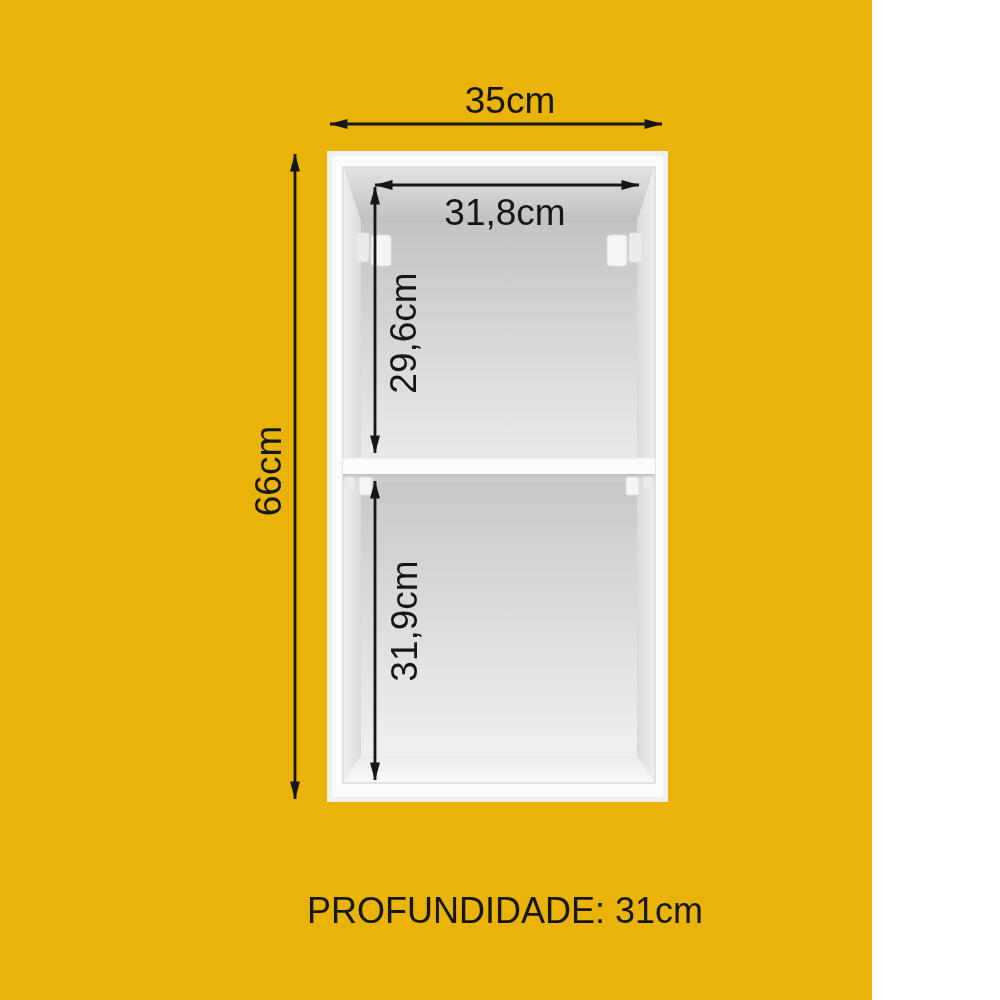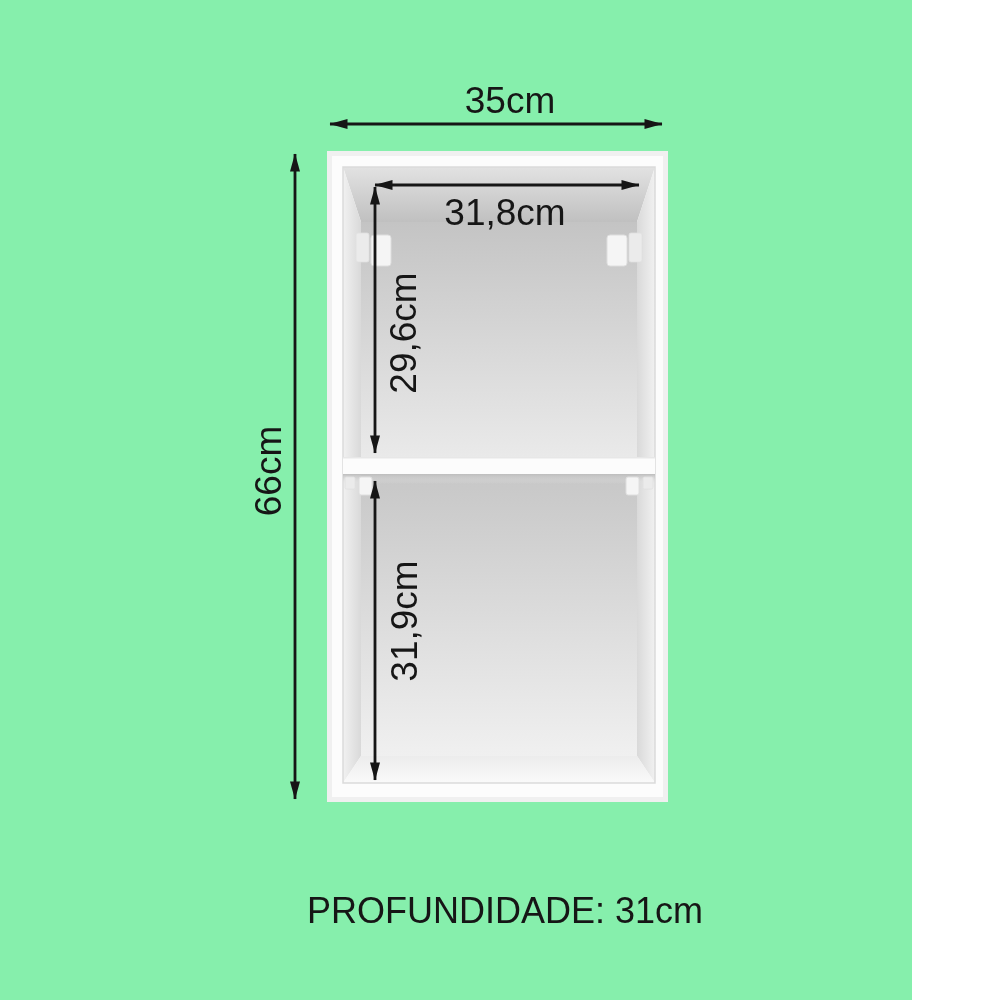--- a/index.html
+++ b/index.html
@@ -4,24 +4,23 @@
 <style>
   html, body {
     margin: 0;
     padding: 0;
     background: #ffffff;
   }
   .page {
     position: relative;
     width: 872px;
     height: 1000px;
-    background: #86efac;
+    background: #eab308;
     overflow: hidden;
     font-family: "Liberation Sans", sans-serif;
-    padding-left: 40px;
   }
   .diagram-svg {
     position: absolute;
     left: 0;
     top: 0;
     display: block;
   }
   .dim-line {
     stroke: #161616;
     stroke-width: 2.8;

